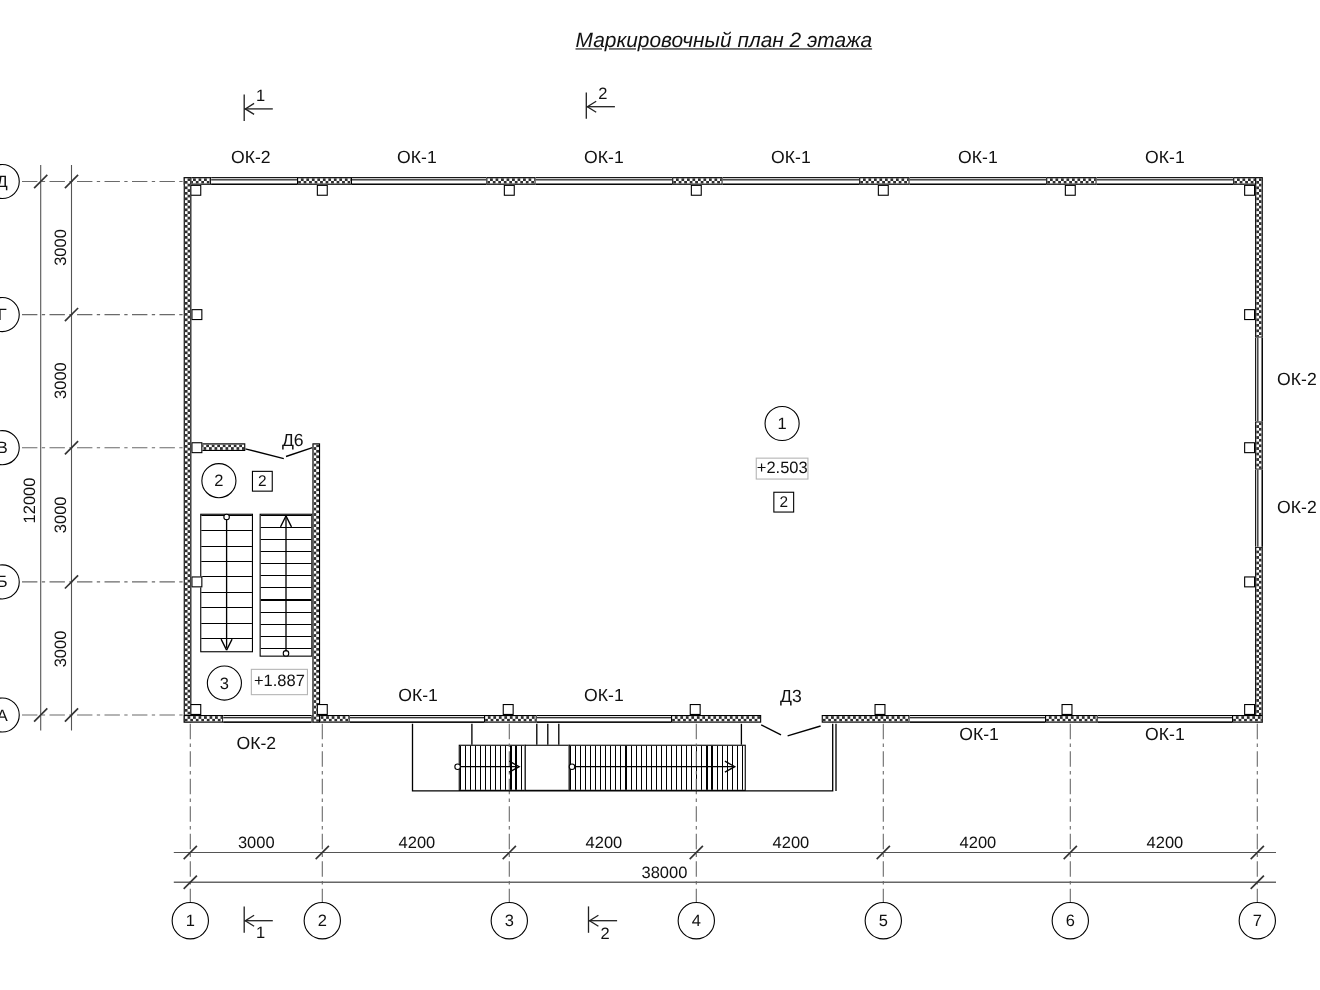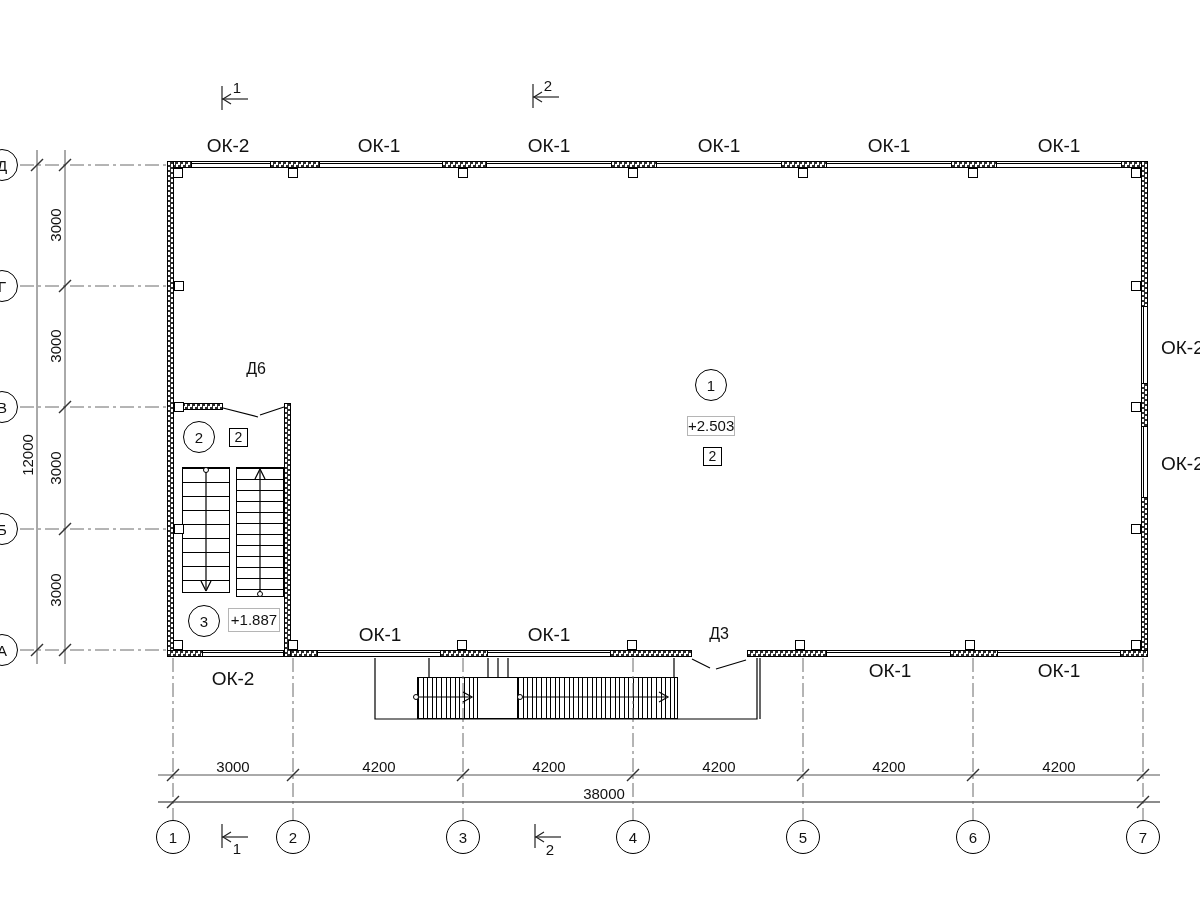--- a/index.html
+++ b/index.html
@@ -13,41 +13,42 @@
   .winh{position:absolute;height:7px;background:#fff;border-top:1px solid #000;border-bottom:1px solid #000;}
   .winh::before{content:"";position:absolute;left:0;right:0;top:1px;height:3px;
         border-top:1px solid #000;border-bottom:1px solid #000;}
   .winv{position:absolute;width:7px;background:#fff;border-left:1px solid #000;border-right:1px solid #000;}
   .winv::before{content:"";position:absolute;top:0;bottom:0;left:1px;width:3px;
         border-left:1px solid #000;border-right:1px solid #000;}
   .col{position:absolute;width:10px;height:10px;border:1px solid #000;background:#fff;}
   .bub{position:absolute;width:34px;height:34px;border:1px solid #000;border-radius:50%;background:#fff;
        display:flex;align-items:center;justify-content:center;font-size:15px;}
   .bub.small{width:32px;height:32px;}
-  .lbl{position:absolute;font-size:19px;white-space:nowrap;}
+  .lbl{position:absolute;font-size:16px;white-space:nowrap;}
   .ctr{text-align:center;}
   .dim{position:absolute;width:60px;text-align:center;font-size:15px;}
   .vtext{position:absolute;width:60px;height:14px;text-align:center;font-size:15px;
          transform:rotate(-90deg);transform-origin:center;white-space:nowrap;}
   .elev{position:absolute;border:1px solid #b5b5b5;background:#fff;text-align:center;font-size:15px;}
   .fin{position:absolute;width:19px;height:19px;border:1px solid #000;background:#fff;
        text-align:center;font-size:14px;line-height:17px;}
   .title{position:absolute;left:458px;top:27px;width:400px;text-align:center;
          font-size:19px;font-style:italic;text-decoration:underline;}
   .secnum{position:absolute;width:16px;text-align:center;font-size:15px;}
   .flight{position:absolute;border:1px solid #000;background-color:#fff;}
   .tread14{background-image:repeating-linear-gradient(180deg,#000 0 1px,transparent 1px 14px);}
   .tread11{background-image:repeating-linear-gradient(180deg,#000 0 1px,transparent 1px 11px);}
   .tread4h{background-image:repeating-linear-gradient(90deg,#000 0 1px,transparent 1px 4.6px);}
 </style>
 </head>
 <body>
 
 <div id="plan">
 
+  <div class="title">Маркировочный план 2 этажа</div>
 
   <div class="flight tread14" style="left:182px;top:467px;width:48px;height:126px;"></div>
   <div class="flight tread11" style="left:236px;top:467px;width:48px;height:130px;"></div>
   <div class="flight tread4h" style="left:417px;top:677px;width:61px;height:42px;"></div>
   <div class="flight" style="left:477px;top:677px;width:41px;height:42px;"></div>
   <div class="flight tread4h" style="left:517px;top:677px;width:161px;height:42px;"></div>
 
   <svg class="linework" width="1200" height="900" viewBox="0 0 1200 900">
 
     <g stroke="#6a6a6a" stroke-width="1" stroke-dasharray="14 4 3 4">
@@ -224,21 +225,21 @@
   <div class="lbl ctr" style="left:694px;top:135px;width:50px;">ОК-1</div>
   <div class="lbl ctr" style="left:864px;top:135px;width:50px;">ОК-1</div>
   <div class="lbl ctr" style="left:1034px;top:135px;width:50px;">ОК-1</div>
   <div class="lbl" style="left:1161px;top:337px;">ОК-2</div>
   <div class="lbl" style="left:1161px;top:453px;">ОК-2</div>
   <div class="lbl ctr" style="left:355px;top:624px;width:50px;">ОК-1</div>
   <div class="lbl ctr" style="left:524px;top:624px;width:50px;">ОК-1</div>
   <div class="lbl ctr" style="left:208px;top:668px;width:50px;">ОК-2</div>
   <div class="lbl ctr" style="left:865px;top:660px;width:50px;">ОК-1</div>
   <div class="lbl ctr" style="left:1034px;top:660px;width:50px;">ОК-1</div>
-  <div class="lbl ctr" style="left:236px;top:360px;width:40px;font-size:16px;">Д6</div>
+  <div class="lbl ctr" style="left:236px;top:392px;width:40px;font-size:16px;text-align:right;">Д6</div>
   <div class="lbl ctr" style="left:699px;top:625px;width:40px;font-size:16px;">Д3</div>
 
   <div class="bub small" style="left:695px;top:369px;">1</div>
   <div class="elev" style="left:687px;top:416px;width:48px;height:20px;line-height:18px;">+2.503</div>
   <div class="fin" style="left:703px;top:447px;">2</div>
   <div class="bub small" style="left:183px;top:421px;">2</div>
   <div class="fin" style="left:229px;top:428px;">2</div>
   <div class="bub small" style="left:188px;top:605px;">3</div>
   <div class="elev" style="left:228px;top:608px;width:52px;height:24px;line-height:22px;">+1.887</div>
 

